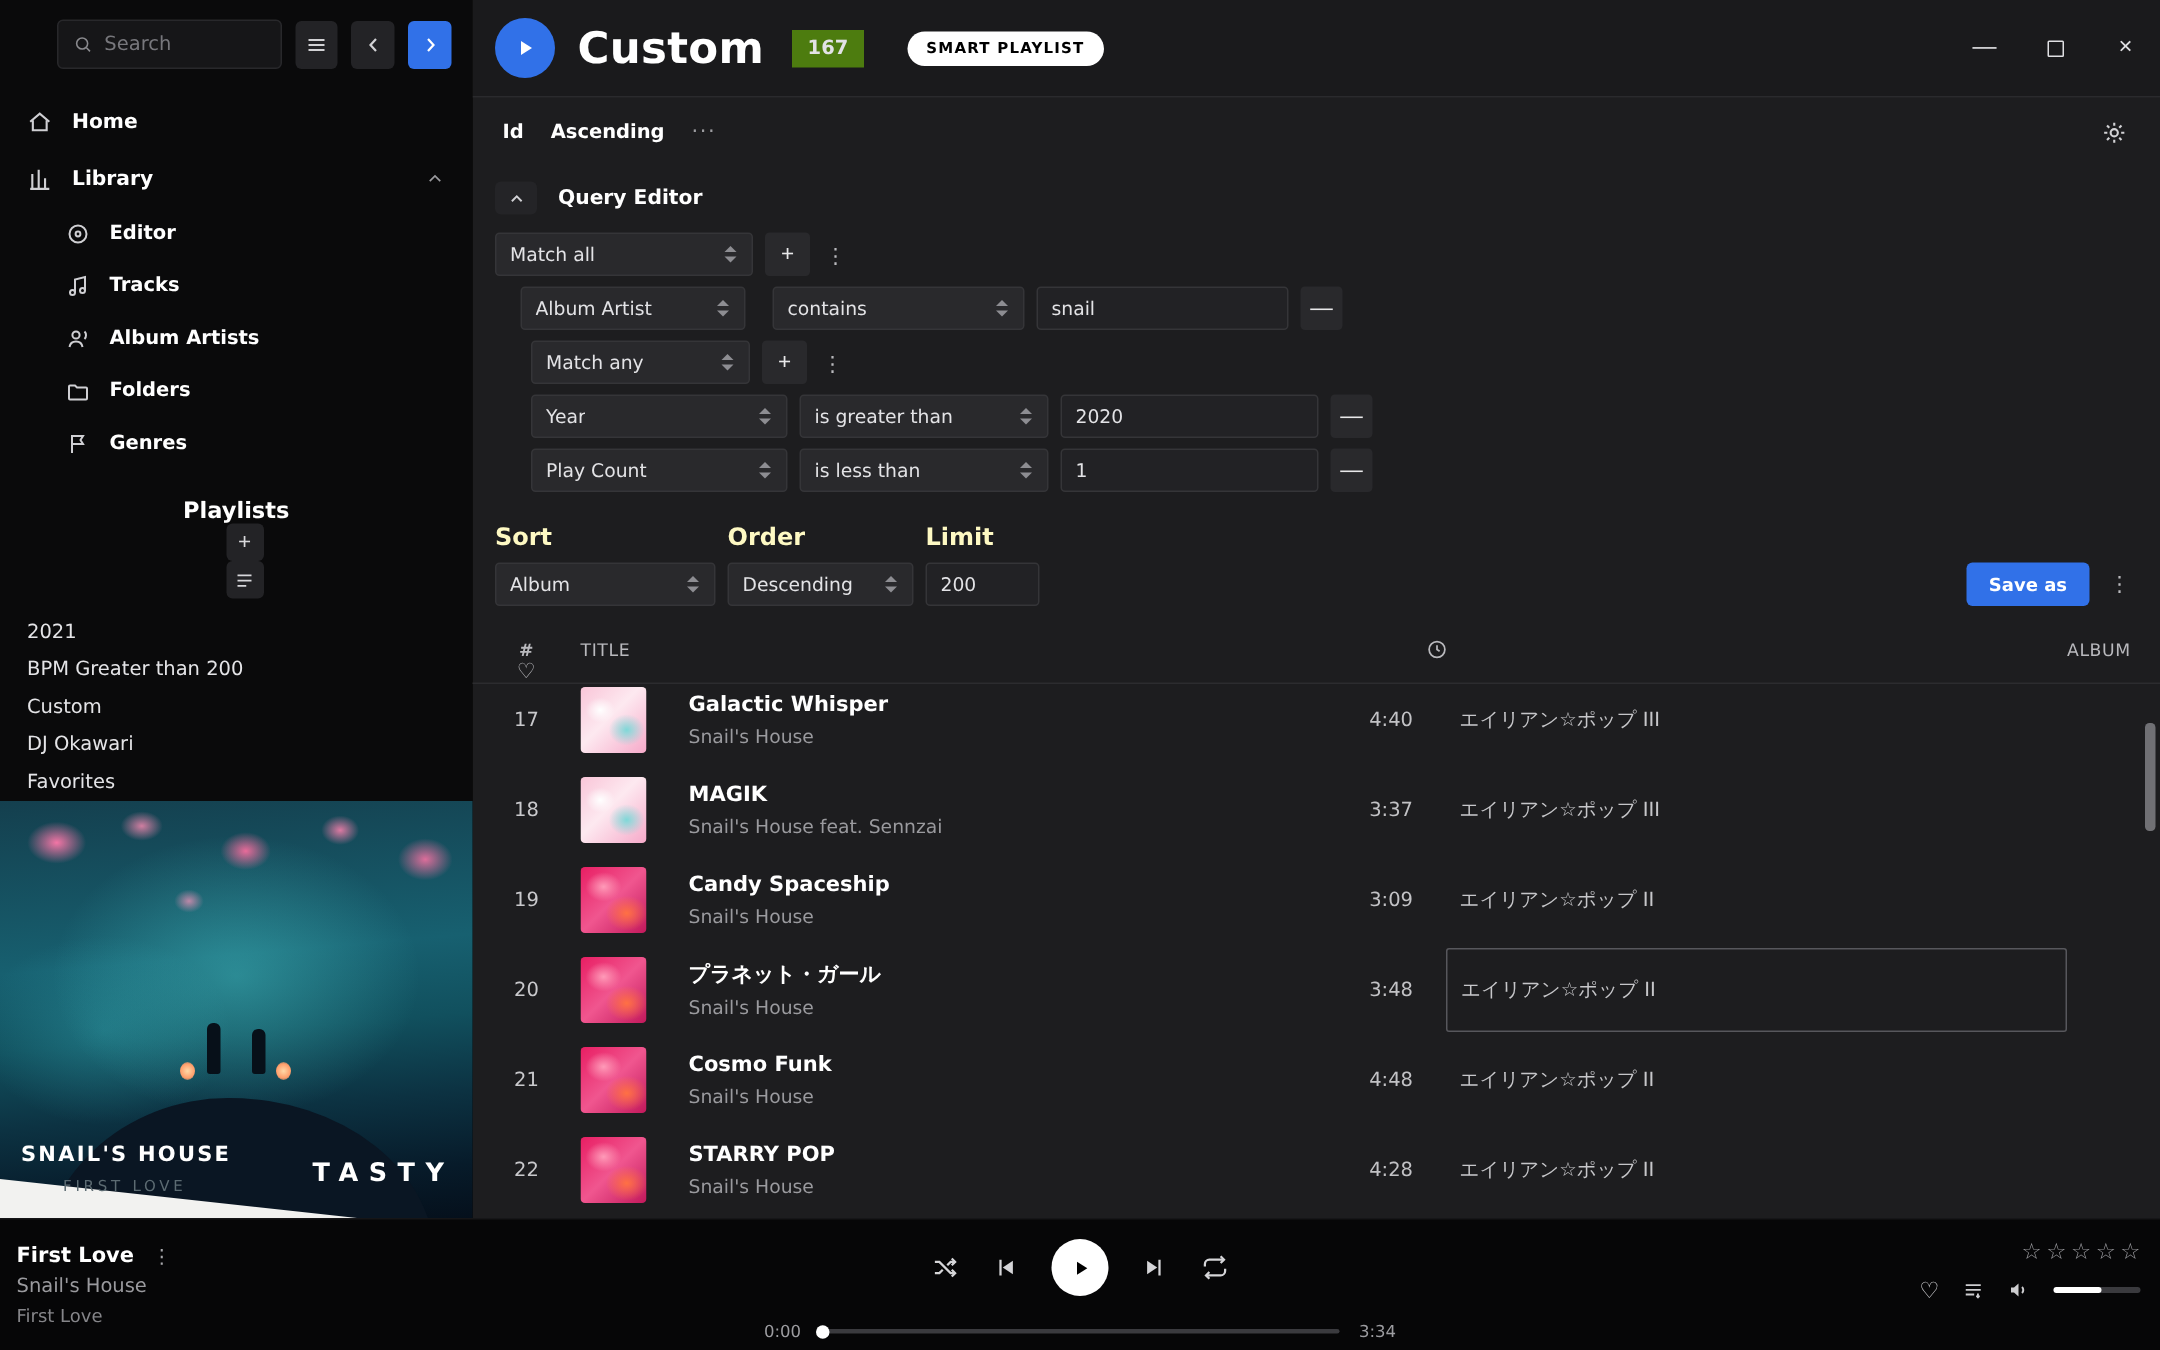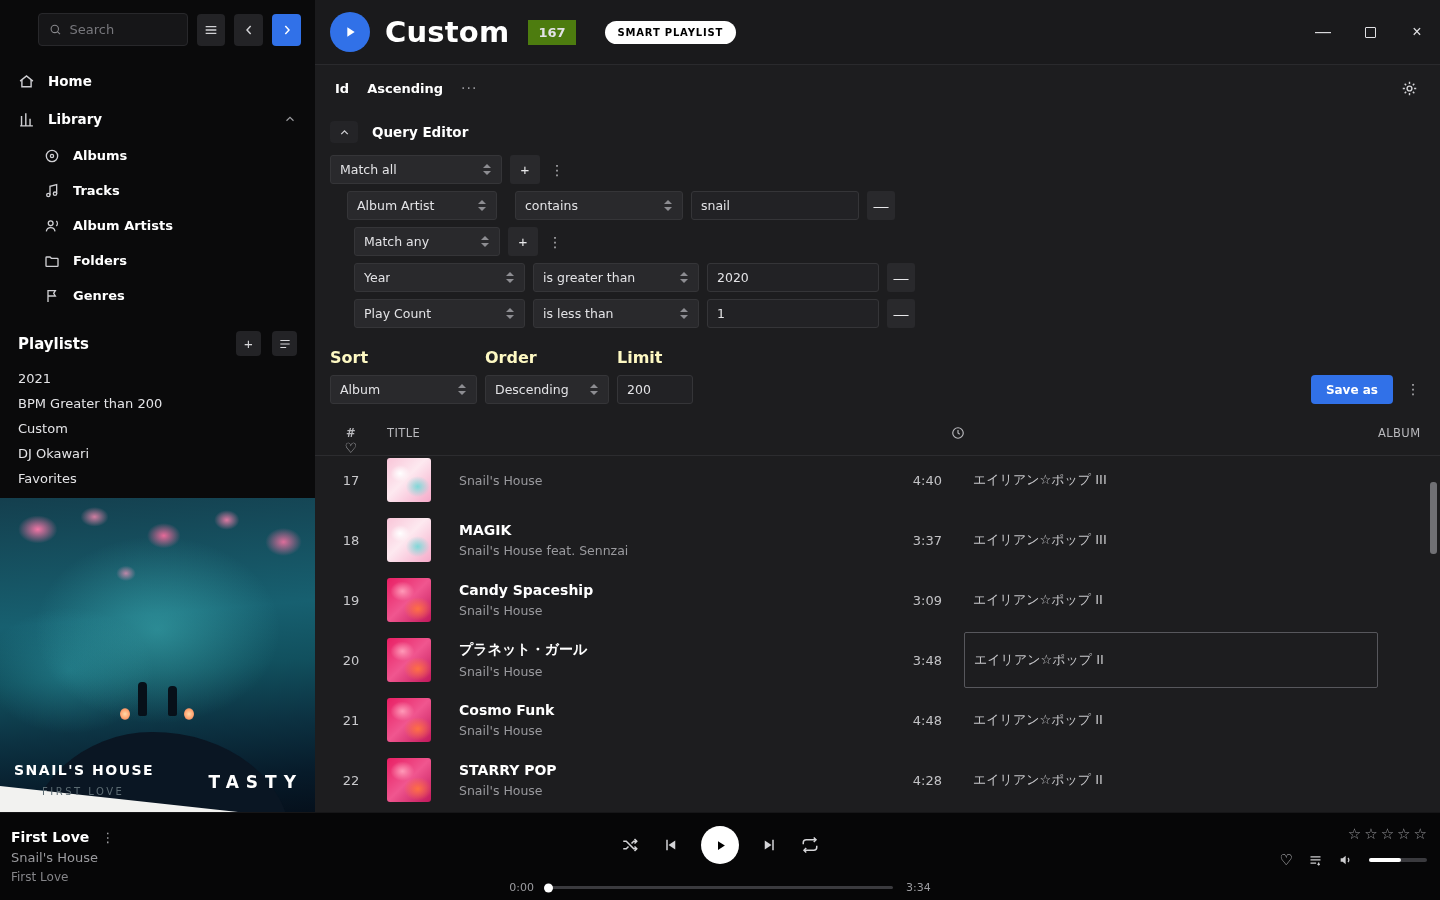--- a/index.html
+++ b/index.html
@@ -20,21 +20,21 @@
   .icon-btn.primary { background: #3171e8; color: #fff; }
   .ic { display: block; }
 
   .nav { padding-top: 8px; }
   .nav-item { display: flex; align-items: center; gap: 13px; height: 38px; padding: 0 18px;
     font-size: 13.5px; font-weight: bold; color: #fff; cursor: pointer; }
   .nav-item .chev { margin-left: auto; color: #9a9a9e; }
   .sub-items .nav-item { padding-left: 44px; height: 35px; font-size: 13px; }
   .nav-icon { color: #cfcfd3; }
 
-  .playlists-header { display: flex; align-items: center; padding: 18px 18px 10px; }
+  .playlists-header { display: flex; align-items: center; padding: 18px 18px 10px; flex-direction: column; }
   .playlists-title { font-size: 15px; font-weight: bold; color: #fff; }
   .ph-spacer { flex: 1; }
   .pl-btn { width: 25px; height: 25px; border-radius: 4px; background: #232326; border: none; color: #d8d8db;
     display: flex; align-items: center; justify-content: center; margin-left: 11px; font-size: 15px; cursor: pointer; }
   .playlist-item { padding: 0 18px; height: 25px; display: flex; align-items: center; font-size: 13px; color: #e4e4e7; cursor: pointer; }
 
   .sb-spacer { flex: 1; }
   .album-art { width: 315px; height: 314px; position: relative; overflow: hidden;
     background:
       radial-gradient(28px 20px at 12% 10%, rgba(255,120,170,.95), rgba(255,120,170,0) 70%),
@@ -214,21 +214,21 @@
           <svg class="ic chev" width="14" height="14" viewBox="0 0 24 24" fill="none" stroke="currentColor" stroke-width="2">
               <path d="M6 15l6-6 6 6"></path>
             </svg>
         </div>
         <div class="sub-items">
           <div class="nav-item">
             <svg class="ic nav-icon" width="16" height="16" viewBox="0 0 24 24" fill="none" stroke="currentColor" stroke-width="2">
                 <circle cx="12" cy="12" r="8.5"></circle>
                 <circle cx="12" cy="12" r="2.4"></circle>
               </svg>
-            <span>Albums</span>
+            <span>Editor</span>
           </div>
           <div class="nav-item">
             <svg class="ic nav-icon" width="16" height="16" viewBox="0 0 24 24" fill="none" stroke="currentColor" stroke-width="2">
                 <path d="M9 18V5l10-2.5V16"></path>
                 <circle cx="6.5" cy="18" r="2.5"></circle>
                 <circle cx="16.5" cy="16" r="2.5"></circle>
               </svg>
             <span>Tracks</span>
           </div>
           <div class="nav-item">
@@ -441,20 +441,21 @@
           <span class="h-album">ALBUM</span>
           <span class="h-heart">♡</span>
         </div>
 
         <div class="tl-body">
 
           <div class="tl-grid track-row first">
             <span class="t-num">17</span>
             <div class="thumb art-a"></div>
             <div class="t-text">
+              <span class="t-title">Galactic Whisper</span>
               <span class="t-artist">Snail's House</span>
             </div>
             <span class="t-time">4:40</span>
             <span></span>
             <span class="t-album">エイリアン☆ポップ III</span>
             <span class="t-fav"></span>
           </div>
 
           <div class="tl-grid track-row">
             <span class="t-num">18</span>

